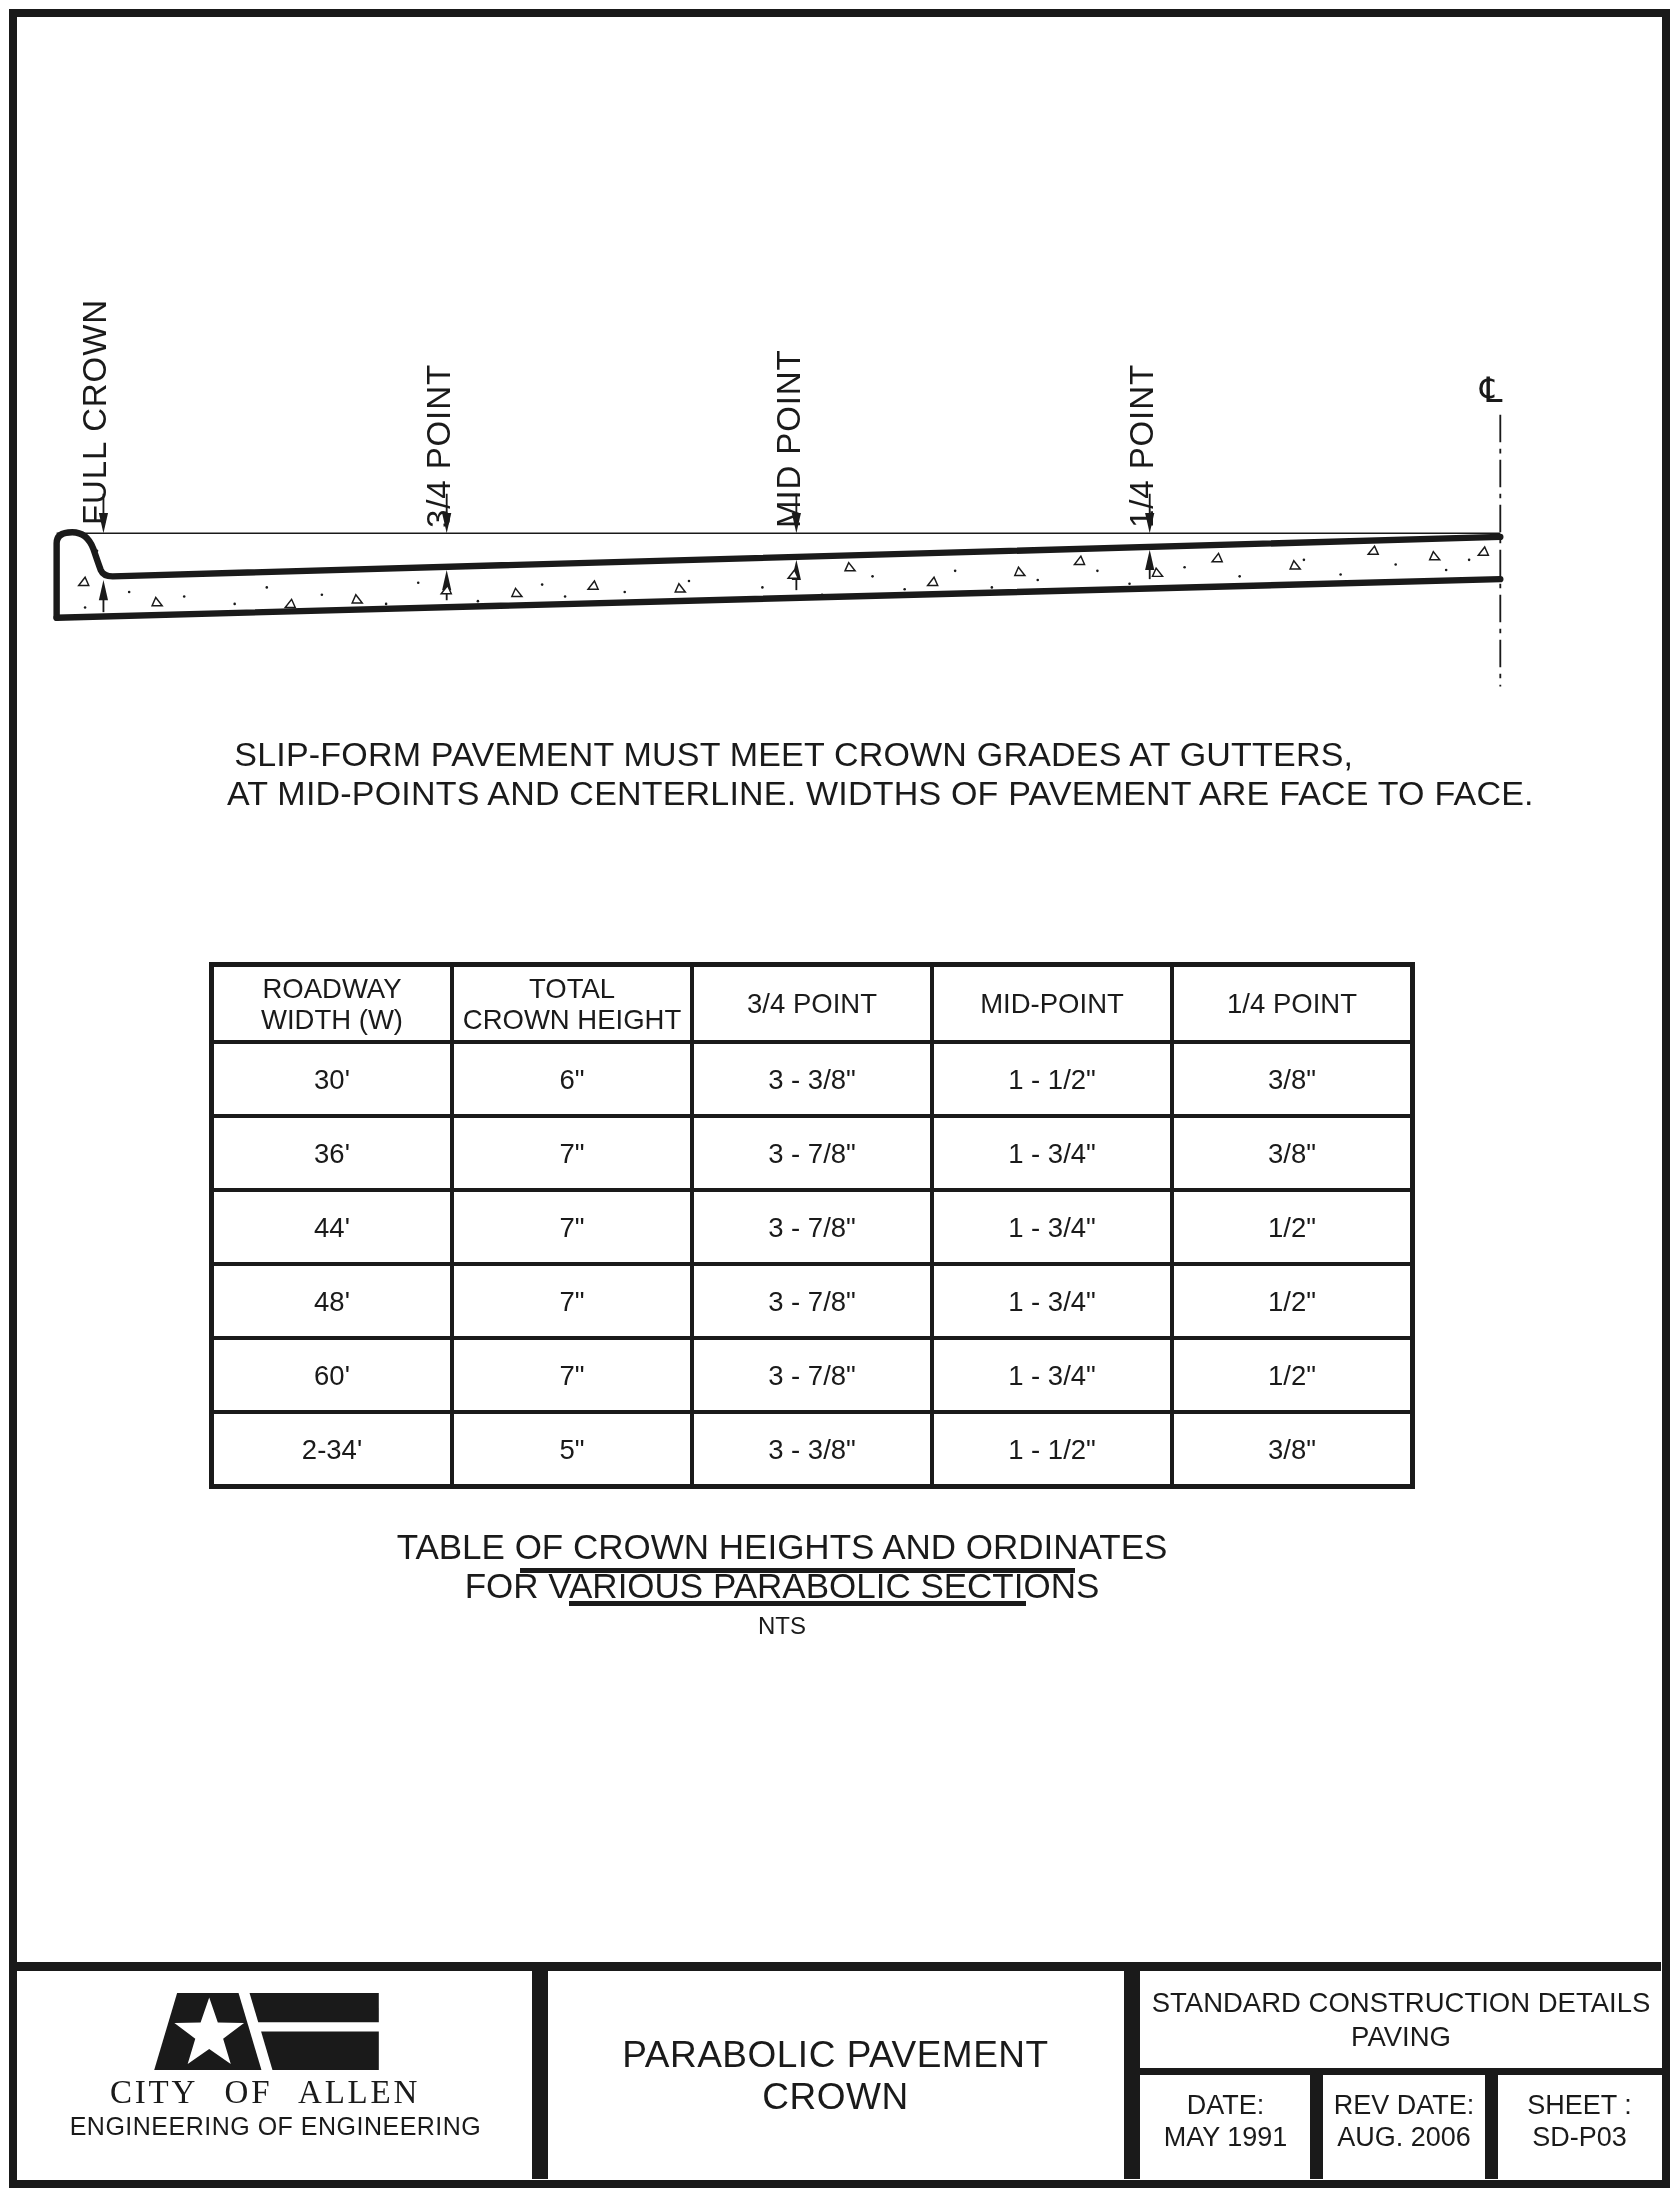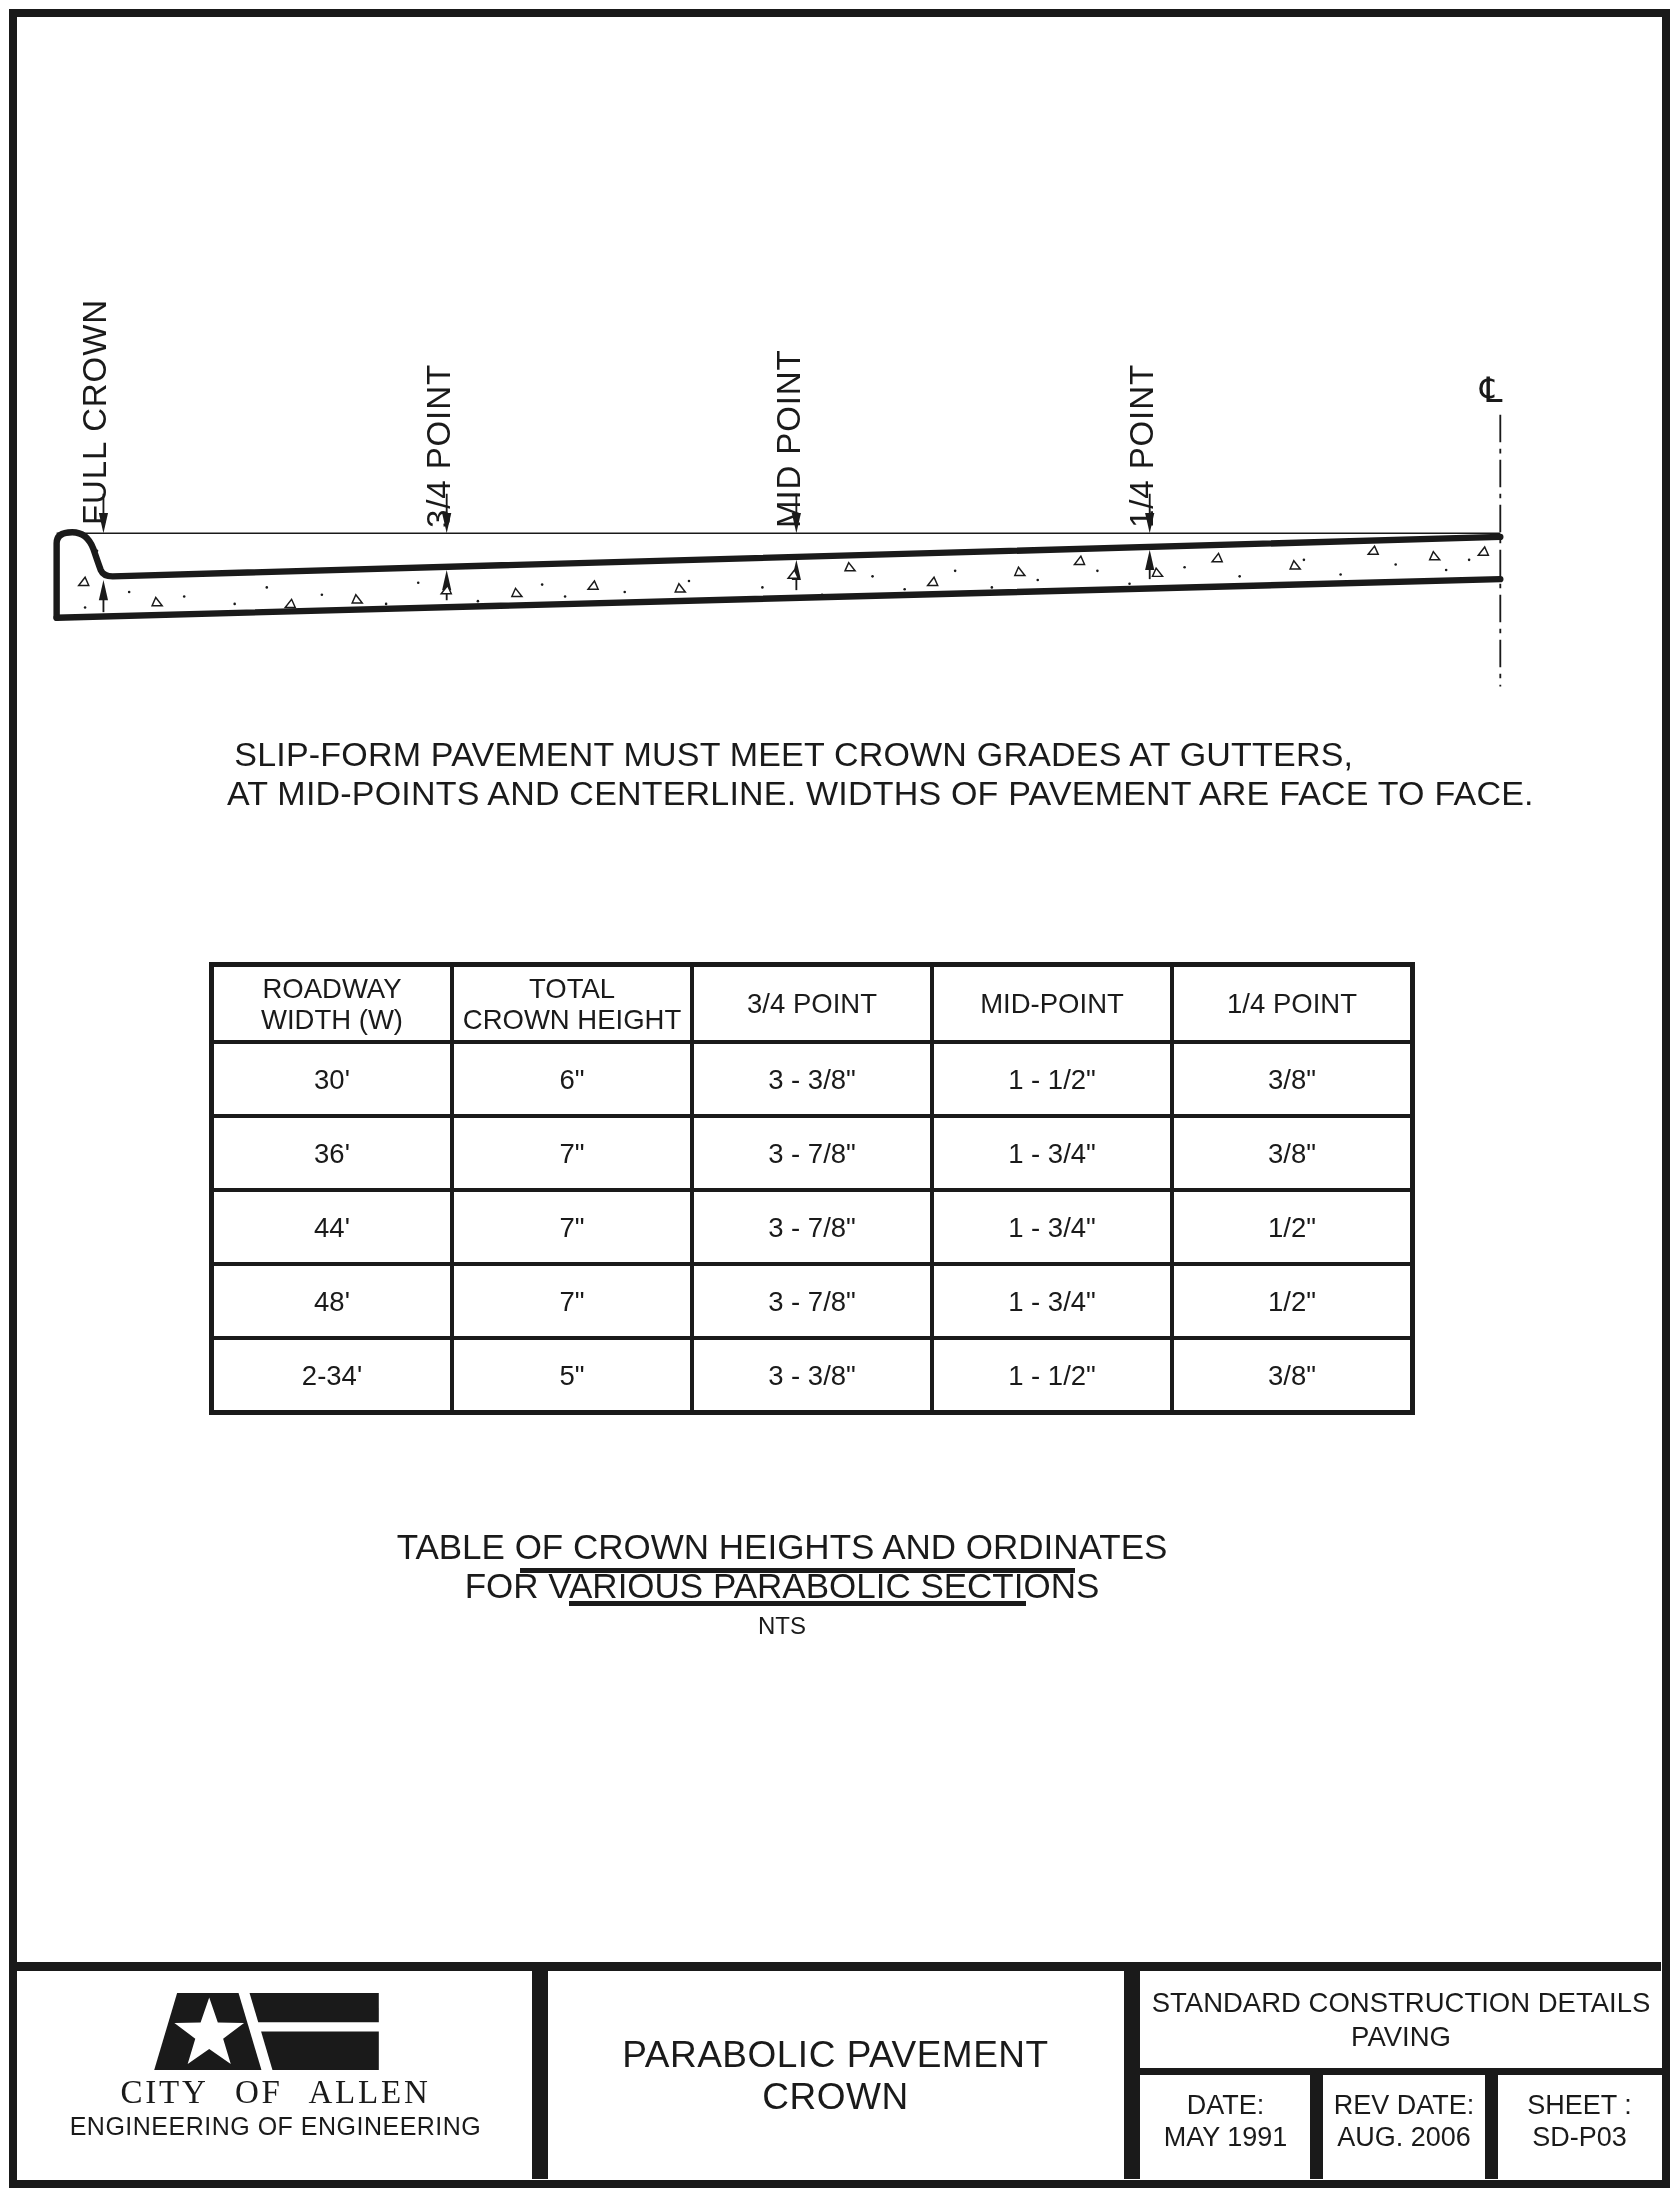--- a/index.html
+++ b/index.html
@@ -167,20 +167,27 @@
           <td>1/2"</td>
         </tr>
         <tr>
           <td>48'</td>
           <td>7"</td>
           <td>3 - 7/8"</td>
           <td>1 - 3/4"</td>
           <td>1/2"</td>
         </tr>
         <tr>
+          <td>60'</td>
+          <td>7"</td>
+          <td>3 - 7/8"</td>
+          <td>1 - 3/4"</td>
+          <td>1/2"</td>
+        </tr>
+        <tr>
           <td>2-34'</td>
           <td>5"</td>
           <td>3 - 3/8"</td>
           <td>1 - 1/2"</td>
           <td>3/8"</td>
         </tr>
       </tbody>
   </table>
 
   <div class="ttitle" style="top:1528px">TABLE OF CROWN HEIGHTS AND ORDINATES</div>
@@ -195,21 +202,21 @@
   <div class="tb-line" style="left:1140px;top:2068px;width:522px;height:7.3px"></div>
   <div class="tb-line" style="left:1310px;top:2075px;width:13px;height:104px"></div>
   <div class="tb-line" style="left:1485px;top:2075px;width:13px;height:104px"></div>
 
   <svg class="abs" style="left:154px;top:1993px" width="225" height="77" viewBox="0 0 245 84">
     <polygon points="25,0 92,0 117,84 0,84" fill="#1a1a1a"></polygon>
     <polygon points="60,5 69.4,32.1 98,32.6 75.2,49.9 83.5,77.4 60,61 36.5,77.4 44.8,49.9 22,32.6 50.6,32.1" fill="#ffffff"></polygon>
     <polygon points="104,0 245,0 245,32 113.5,32" fill="#1a1a1a"></polygon>
     <polygon points="116.6,42 245,42 245,84 129,84" fill="#1a1a1a"></polygon>
   </svg>
-  <div class="abs" id="agency-name" style="left:110px;top:2074px;width:331px;text-align:center">CITY OF ALLEN</div>
+  <div class="abs" id="agency-name" style="left:110px;top:2074px;width:331px;text-align:left">CITY OF ALLEN</div>
   <div class="abs" id="agency-dept" style="left:55px;top:2112px;width:441px;text-align:center">ENGINEERING OF ENGINEERING</div>
 
   <div class="tb-cell" style="left:547px;top:1972px;width:577px;height:208px">
     <span id="tb-title">PARABOLIC PAVEMENT CROWN</span>
   </div>
 
   <div class="tb-cell" id="tb-series" style="left:1140px;top:1972px;width:522px;height:96px">
     <span>STANDARD CONSTRUCTION DETAILS</span>
     <span>PAVING</span>
   </div>

